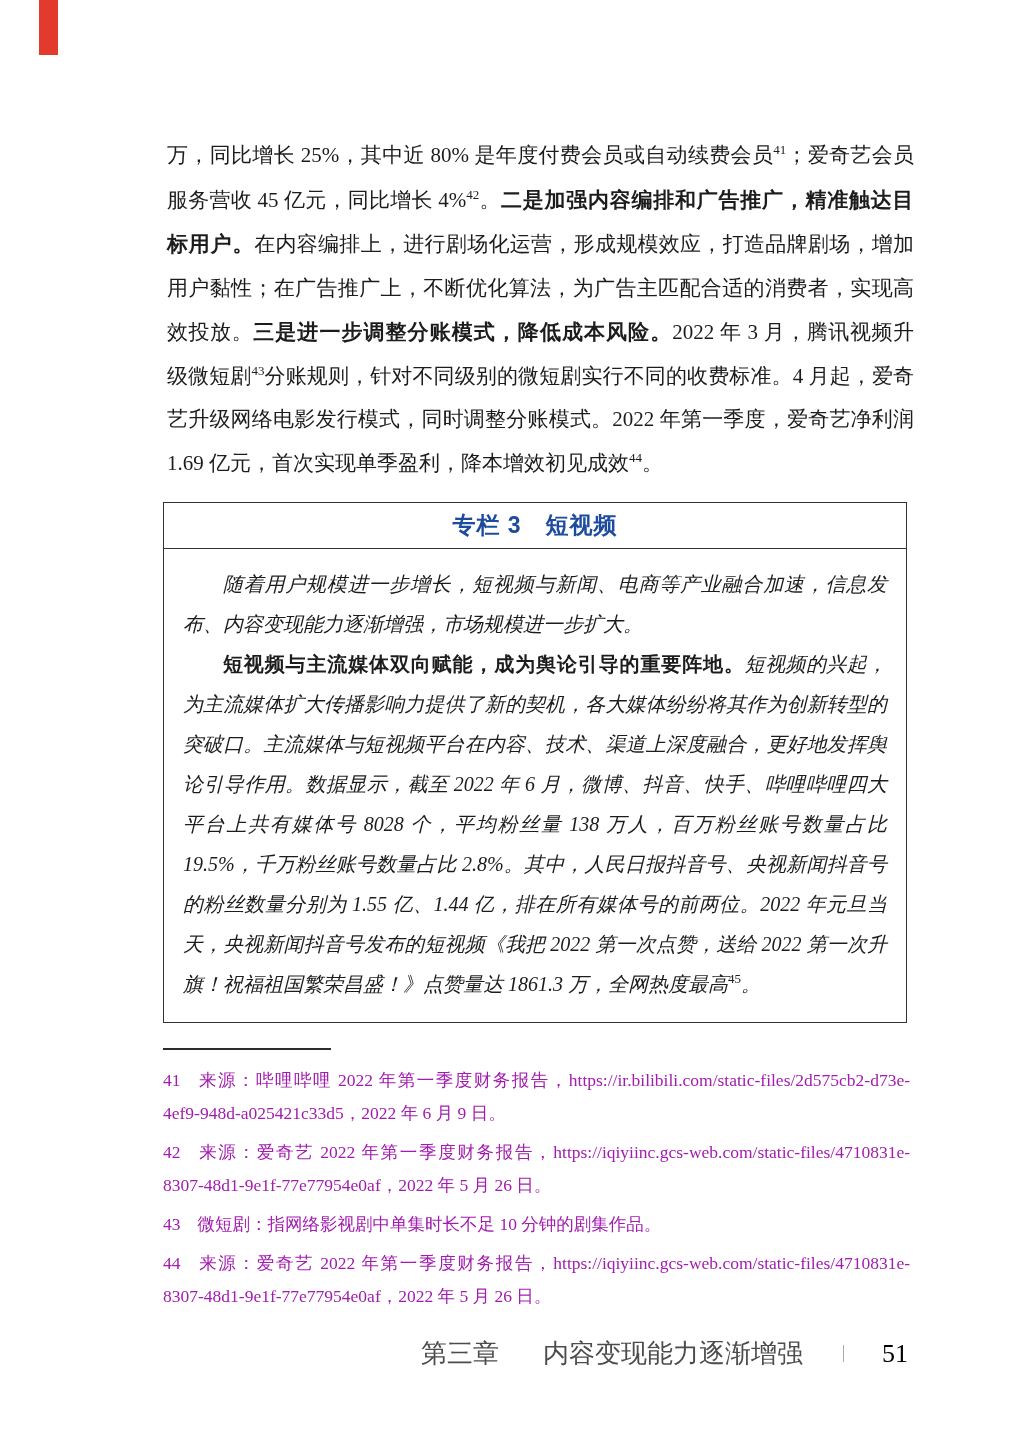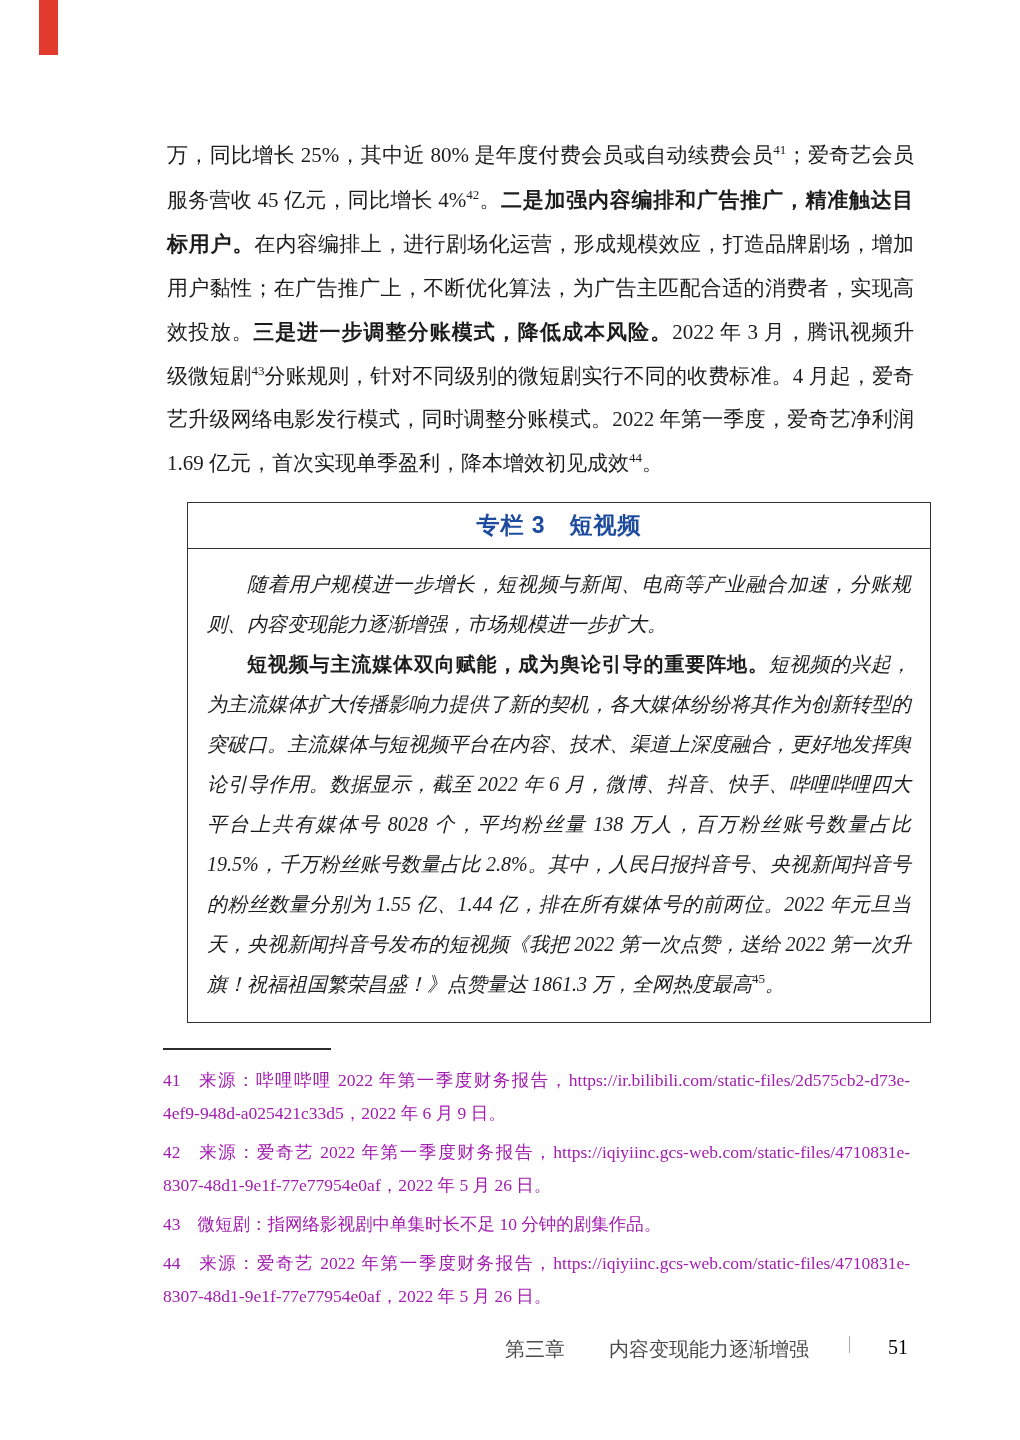--- a/index.html
+++ b/index.html
@@ -38,21 +38,20 @@
     line-height:0;
     vertical-align:super;
   }
   .column-box{
     position:absolute;
     left:163px; top:502px;
     width:744px;
     border:1.5px solid #333333;
     box-sizing:border-box;
     background:#ffffff;
-    margin-left:24px;
   }
   .column-box-header{
     height:45px;
     border-bottom:1.5px solid #333333;
     display:flex;
     align-items:center;
     justify-content:center;
   }
   .column-box-title{
     color:#1d4b9e;
@@ -92,21 +91,22 @@
     line-height:33px;
     text-align:justify;
     text-justify:inter-character;
     margin-bottom:6px;
   }
   .fn-num{ margin-right:17px; }
   .footer{
     position:absolute;
     top:1336px; right:112px;
     display:flex;
-    font-size:20px;
+    align-items:center;
+    font-size:26px;
     color:#4c4c4c;
     gap:28px;
   }
   .footer-chapter{ margin-right:16px; }
   .footer-divider{
     width:1px; height:17px;
     background:#aaaaaa;
     margin:0 10px 0 12px;
   }
   .footer-page{ color:#000000; }
@@ -118,21 +118,21 @@
 
   <div class="red-tab"></div>
 
   <p class="body-par"><span>万，同比增长 25%，其中近 80% 是年度付费会员或自动续费会员</span><sup class="fnref">41</sup><span>；爱奇艺会员服务营收 45 亿元，同比增长 4%</span><sup class="fnref">42</sup><span>。</span><span class="hei">二是加强内容编排和广告推广，精准触达目标用户。</span><span>在内容编排上，进行剧场化运营，形成规模效应，打造品牌剧场，增加用户黏性；在广告推广上，不断优化算法，为广告主匹配合适的消费者，实现高效投放。</span><span class="hei">三是进一步调整分账模式，降低成本风险。</span><span>2022 年 3 月，腾讯视频升级微短剧</span><sup class="fnref">43</sup><span>分账规则，针对不同级别的微短剧实行不同的收费标准。4 月起，爱奇艺升级网络电影发行模式，同时调整分账模式。2022 年第一季度，爱奇艺净利润 1.69 亿元，首次实现单季盈利，降本增效初见成效</span><sup class="fnref">44</sup><span>。</span></p>
 
   <div class="column-box">
     <div class="column-box-header">
       <span class="column-box-title">专栏 3　短视频</span>
     </div>
     <div class="column-box-body">
-      <p class="kai">随着用户规模进一步增长，短视频与新闻、电商等产业融合加速，分账规则、内容变现能力逐渐增强，市场规模进一步扩大。</p>
+      <p class="kai">随着用户规模进一步增长，短视频与新闻、电商等产业融合加速，信息发布、内容变现能力逐渐增强，市场规模进一步扩大。</p>
       <p><span class="box-lead">短视频与主流媒体双向赋能，成为舆论引导的重要阵地。</span><span class="kai">短视频的兴起，为主流媒体扩大传播影响力提供了新的契机，各大媒体纷纷将其作为创新转型的突破口。主流媒体与短视频平台在内容、技术、渠道上深度融合，更好地发挥舆论引导作用。数据显示，截至 2022 年 6 月，微博、抖音、快手、哔哩哔哩四大平台上共有媒体号 8028 个，平均粉丝量 138 万人，百万粉丝账号数量占比 19.5%，千万粉丝账号数量占比 2.8%。其中，人民日报抖音号、央视新闻抖音号的粉丝数量分别为 1.55 亿、1.44 亿，排在所有媒体号的前两位。2022 年元旦当天，央视新闻抖音号发布的短视频《我把 2022 第一次点赞，送给 2022 第一次升旗！祝福祖国繁荣昌盛！》点赞量达 1861.3 万，全网热度最高</span><sup class="fnref">45</sup><span class="kai">。</span></p>
     </div>
   </div>
 
   <div class="footnotes">
     <div class="fn-rule"></div>
     <div class="fn"><span class="fn-num">41</span><span>来源：哔哩哔哩 2022 年第一季度财务报告，https://ir.bilibili.com/static-files/2d575cb2-d73e-4ef9-948d-a025421c33d5，2022 年 6 月 9 日。</span></div>
     <div class="fn"><span class="fn-num">42</span><span>来源：爱奇艺 2022 年第一季度财务报告，https://iqiyiinc.gcs-web.com/static-files/4710831e-8307-48d1-9e1f-77e77954e0af，2022 年 5 月 26 日。</span></div>
     <div class="fn"><span class="fn-num">43</span><span>微短剧：指网络影视剧中单集时长不足 10 分钟的剧集作品。</span></div>
     <div class="fn"><span class="fn-num">44</span><span>来源：爱奇艺 2022 年第一季度财务报告，https://iqiyiinc.gcs-web.com/static-files/4710831e-8307-48d1-9e1f-77e77954e0af，2022 年 5 月 26 日。</span></div>

